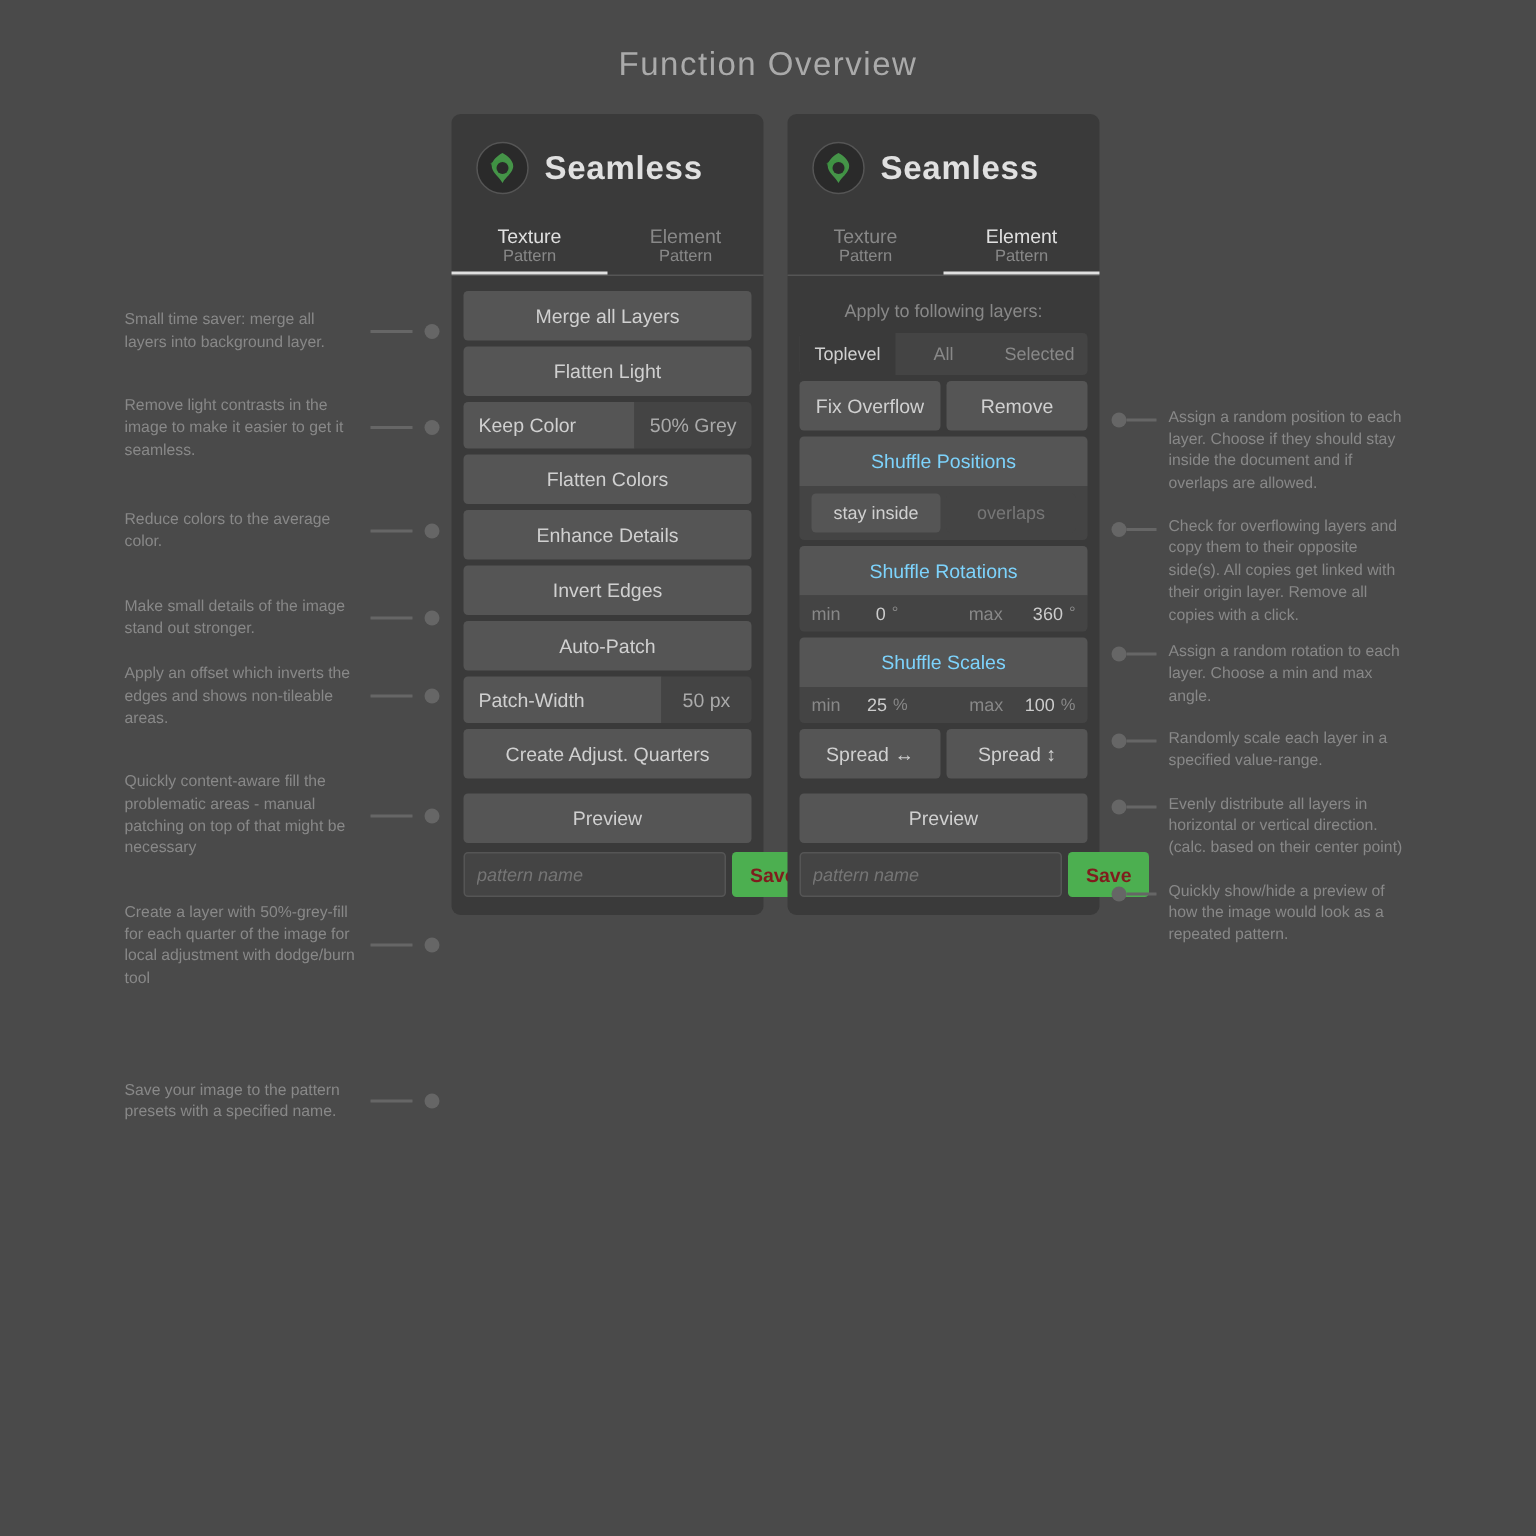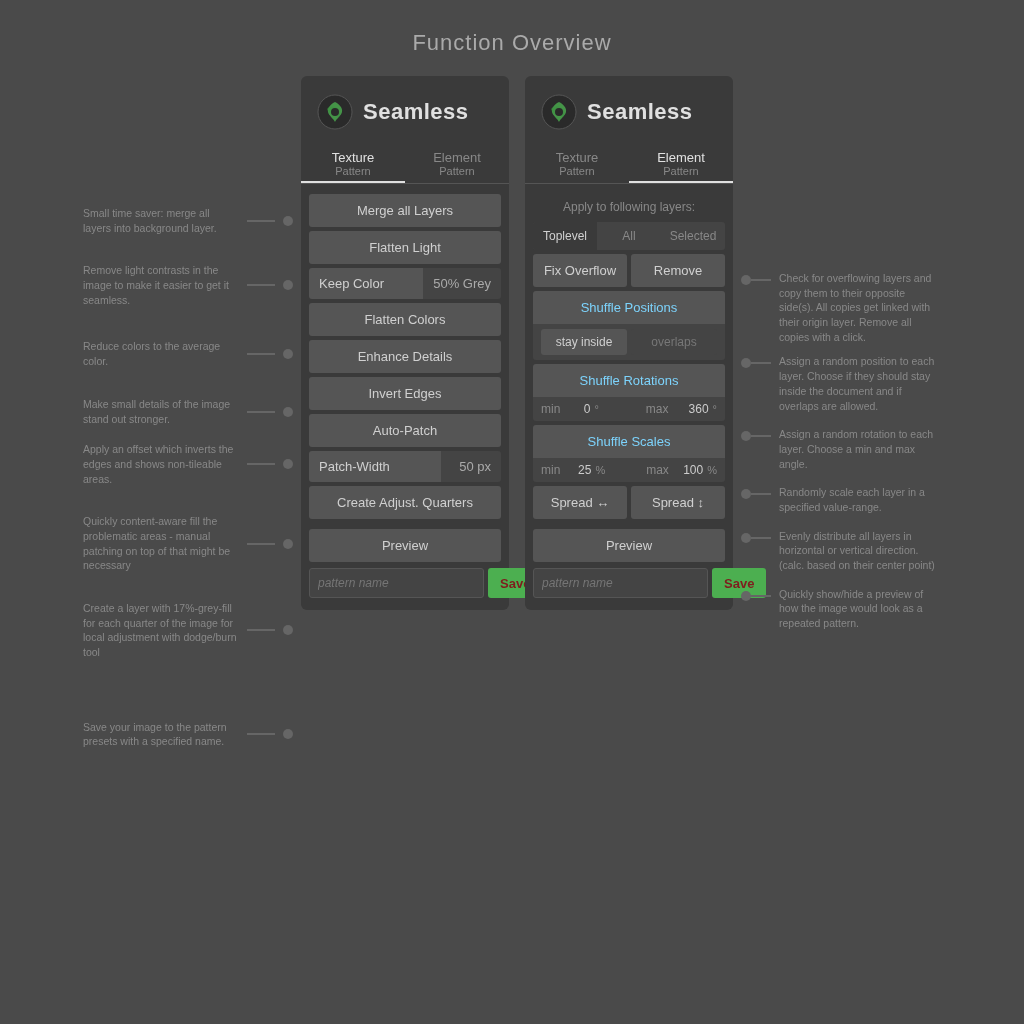--- a/index.html
+++ b/index.html
@@ -135,21 +135,21 @@
       padding: 8px 10px;
       font-size: 13px;
     }
     .panel-row-value {
       background: #444444;
       color: #aaaaaa;
       border-radius: 0 3px 3px 0;
       padding: 8px 10px;
       font-size: 13px;
       min-width: 60px;
-      text-align: right;
+      text-align: center;
     }
     
     .preview-btn {
       display: block;
       width: calc(100% - 16px);
       margin: 10px 8px 6px 8px;
       background: #555555;
       color: #d0d0d0;
       border: none;
       border-radius: 3px;
@@ -337,21 +337,21 @@
       <span class="annotation-text">Apply an offset which inverts the edges and shows non-tileable areas.</span>
       <div class="annotation-line"></div>
       <div class="annotation-dot"></div>
     </div>
     <div class="annotation-item" style="margin-bottom:28px;">
       <span class="annotation-text">Quickly content-aware fill the problematic areas - manual patching on top of that might be necessary</span>
       <div class="annotation-line"></div>
       <div class="annotation-dot"></div>
     </div>
     <div class="annotation-item" style="margin-bottom:60px;">
-      <span class="annotation-text">Create a layer with 17%-grey-fill for each quarter of the image for local adjustment with dodge/burn tool</span>
+      <span class="annotation-text">Create a layer with 50%-grey-fill for each quarter of the image for local adjustment with dodge/burn tool</span>
       <div class="annotation-line"></div>
       <div class="annotation-dot"></div>
     </div>
     <div class="annotation-item">
       <span class="annotation-text">Save your image to the pattern presets with a specified name.</span>
       <div class="annotation-line"></div>
       <div class="annotation-dot"></div>
     </div>
   </div>
 
@@ -483,53 +483,53 @@
 
     <button class="preview-btn">Preview</button>
 
     <div class="save-area">
       <input class="save-input" type="text" placeholder="pattern name" style="">
       <button class="save-btn">Save</button>
     </div>
   </div>
 
   <div class="right-annotations">
+    <div class="right-annotation-item" style="margin-bottom:14px;">
+      <div class="right-dot-line">
+        <div class="r-dot"></div>
+        <div class="r-line"></div>
+      </div>
+      <span class="right-annotation-text">Assign a random position to each layer. Choose if they should stay inside the document and if overlaps are allowed.</span>
+    </div>
     <div class="right-annotation-item" style="margin-bottom:10px;">
       <div class="right-dot-line">
         <div class="r-dot"></div>
         <div class="r-line"></div>
       </div>
       <span class="right-annotation-text">Check for overflowing layers and copy them to their opposite side(s). All copies get linked with their origin layer. Remove all copies with a click.</span>
     </div>
     <div class="right-annotation-item" style="margin-bottom:14px;">
       <div class="right-dot-line">
         <div class="r-dot"></div>
         <div class="r-line"></div>
       </div>
-      <span class="right-annotation-text">Assign a random position to each layer. Choose if they should stay inside the document and if overlaps are allowed.</span>
+      <span class="right-annotation-text">Assign a random rotation to each layer. Choose a min and max angle.</span>
     </div>
     <div class="right-annotation-item" style="margin-bottom:14px;">
       <div class="right-dot-line">
         <div class="r-dot"></div>
         <div class="r-line"></div>
       </div>
-      <span class="right-annotation-text">Assign a random rotation to each layer. Choose a min and max angle.</span>
+      <span class="right-annotation-text">Randomly scale each layer in a specified value-range.</span>
     </div>
     <div class="right-annotation-item" style="margin-bottom:14px;">
       <div class="right-dot-line">
         <div class="r-dot"></div>
         <div class="r-line"></div>
       </div>
-      <span class="right-annotation-text">Randomly scale each layer in a specified value-range.</span>
-    </div>
-    <div class="right-annotation-item" style="margin-bottom:14px;">
-      <div class="right-dot-line">
-        <div class="r-dot"></div>
-        <div class="r-line"></div>
-      </div>
       <span class="right-annotation-text">Evenly distribute all layers in horizontal or vertical direction. (calc. based on their center point)</span>
     </div>
     <div class="right-annotation-item">
       <div class="right-dot-line">
         <div class="r-dot"></div>
         <div class="r-line"></div>
       </div>
       <span class="right-annotation-text">Quickly show/hide a preview of how the image would look as a repeated pattern.</span>
     </div>
   </div>

